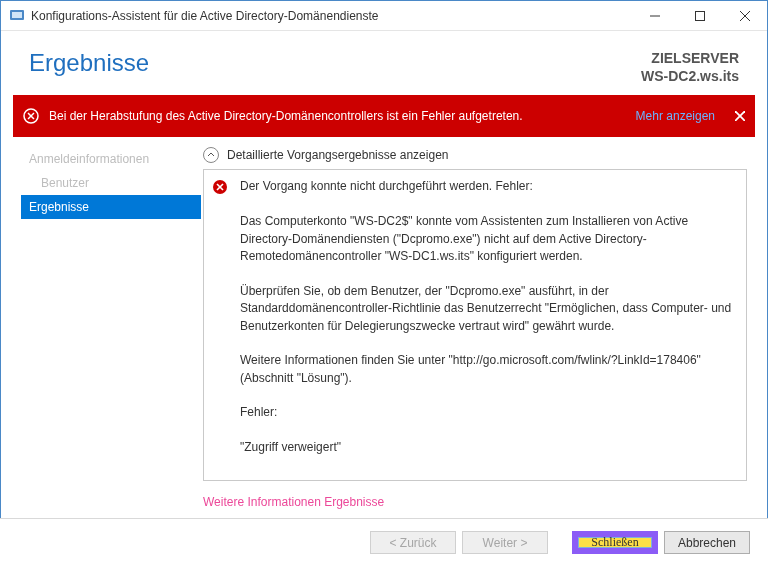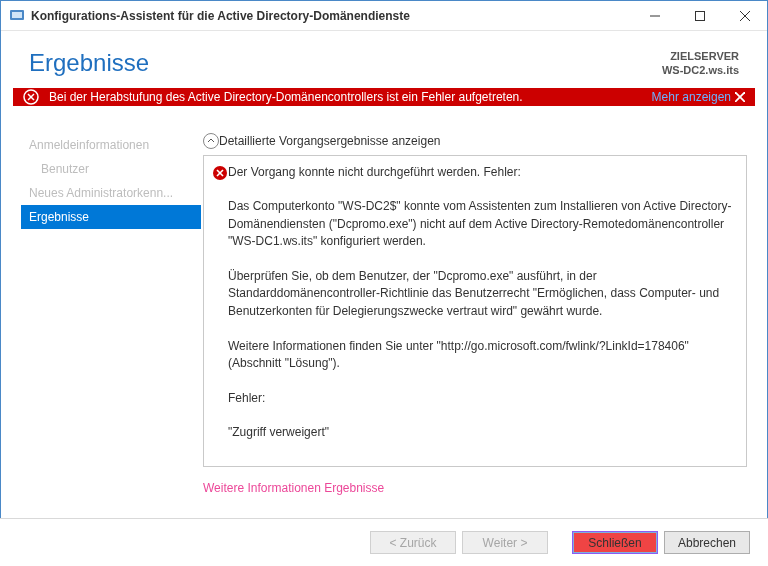--- a/index.html
+++ b/index.html
@@ -14,21 +14,20 @@
     overflow: hidden;
     border: 1px solid #4a88c7;
   }
   .titlebar {
     height: 30px;
     background: #fff;
     display: flex;
     align-items: center;
     padding: 0 0 0 8px;
     border-bottom: 1px solid #e5e5e5;
-    font-weight: bold;
   }
   .titlebar .app-icon {
     width: 16px; height: 16px;
     margin-right: 6px;
     display: inline-flex;
     align-items: center;
   }
   .titlebar .title {
     flex: 1;
     font-size: 12px;
@@ -47,51 +46,50 @@
     display: flex;
     justify-content: space-between;
     align-items: flex-start;
   }
   .header h1 {
     margin: 0;
     font-size: 24px;
     font-weight: 400;
     color: #1f6fbf;
   }
-  .target-server { text-align: right; font-size: 11px; line-height: 1.3; color: #555; }
+  .target-server { text-align: right; font-size: 14px; line-height: 1.3; color: #555; }
   .target-server .label { font-weight: 700; display: block; }
   .target-server .name { font-weight: 700; display: block; }
 
   .error-bar {
     margin: 0 12px;
     background: #cc0000;
     color: #fff;
-    height: 18px;
+    height: 42px;
     display: flex;
     align-items: center;
     padding: 0 6px 0 10px;
     font-size: 12px;
   }
   .error-bar .err-icon {
     width: 16px; height: 16px;
     margin-right: 10px;
     display: inline-flex;
   }
   .error-bar .err-text { flex: 1; }
-  .error-bar .more-link { color: #6cb2ff; margin-right: 0; cursor: pointer; }
+  .error-bar .more-link { color: #6cb2ff; margin-right: 16px; cursor: pointer; }
   .error-bar .err-close {
     width: 18px; height: 18px;
     display: inline-flex; align-items: center; justify-content: center;
     cursor: pointer;
   }
 
   .body {
     display: flex;
     padding: 4px 4px 0 0;
-    margin-top: 17px;
   }
   .sidebar {
     width: 200px;
     padding: 6px 0 0 0;
   }
   .sidebar .step {
     padding: 5px 4px 5px 28px;
     font-size: 12px;
     color: #bdbdbd;
     white-space: nowrap;
@@ -108,21 +106,21 @@
 
   .main {
     flex: 1;
     padding: 6px 16px 0 2px;
     display: flex;
     flex-direction: column;
   }
   .toggle-row {
     display: flex;
     align-items: center;
-    gap: 0;
+    gap: 8px;
     margin-bottom: 6px;
     font-size: 12px;
     color: #333;
   }
   .chevron {
     width: 16px; height: 16px;
     border: 1px solid #888;
     border-radius: 50%;
     display: inline-flex; align-items: center; justify-content: center;
   }
@@ -131,21 +129,21 @@
     height: 312px;
     overflow-y: auto;
     padding: 8px 10px 8px 8px;
     font-size: 12px;
     line-height: 1.45;
     position: relative;
   }
   .details-box::-webkit-scrollbar { width: 17px; }
   .details-box::-webkit-scrollbar-track { background: #f0f0f0; }
   .details-box::-webkit-scrollbar-thumb { background: #c2c2c2; border: 1px solid #f0f0f0; }
-  .detail-row { display: flex; align-items: flex-start; gap: 0; }
+  .detail-row { display: flex; align-items: flex-start; gap: 12px; }
   .detail-row .row-icon {
     width: 16px; height: 16px; flex: 0 0 16px;
     display: inline-flex; margin-top: 1px;
   }
   .detail-text { flex: 1; white-space: pre-wrap; }
 
   .more-info-link {
     margin-top: 14px;
     color: #ec4899;
     font-size: 12px;
@@ -169,21 +167,21 @@
     height: 23px;
     padding: 0 12px;
     border: 1px solid #adadad;
     background: #e8e8e8;
     font-size: 12px;
     color: #333;
     cursor: default;
     display: inline-flex; align-items:center; justify-content:center;
   }
   .btn.disabled { color: #a6a6a6; background: #efefef; border-color: #d0d0d0; }
-  .btn.primary { border: 1px solid #8b5cf6; background: #ef4444; box-shadow: inset 0 0 0 1px #7eb0dd; }
+  .btn.primary { border: 6px solid #8b5cf6; background: #fde047; box-shadow: inset 0 0 0 1px #7eb0dd; font-family: Liberation Serif, serif; }
   .btn-gap { width: 12px; }
 </style>
 </head>
 <body>
 
 <div class="titlebar">
   <span class="app-icon">
     <svg width="16" height="16" viewBox="0 0 16 16">
         <rect x="1" y="2" width="14" height="10" rx="1" fill="#4a88c7"></rect>
         <rect x="3" y="4" width="10" height="6" fill="#cfe4f7"></rect>
@@ -233,21 +231,20 @@
         <line x1="0" y1="0" x2="10" y2="10" stroke="#fff" stroke-width="1.8"></line>
         <line x1="10" y1="0" x2="0" y2="10" stroke="#fff" stroke-width="1.8"></line>
       </svg>
   </span>
 </div>
 
 <div class="body">
   <div class="sidebar">
     <div class="step">Anmeldeinformationen</div>
     <div class="step sub">Benutzer</div>
-    <div class="step">Neues Administratorkenn...</div>
     <div class="step active">Ergebnisse</div>
   </div>
 
   <div class="main">
     <div class="toggle-row">
       <span class="chevron">
         <svg width="8" height="8" viewBox="0 0 8 8">
             <polyline points="1,5 4,2 7,5" fill="none" stroke="#555" stroke-width="1"></polyline>
           </svg>
       </span>

